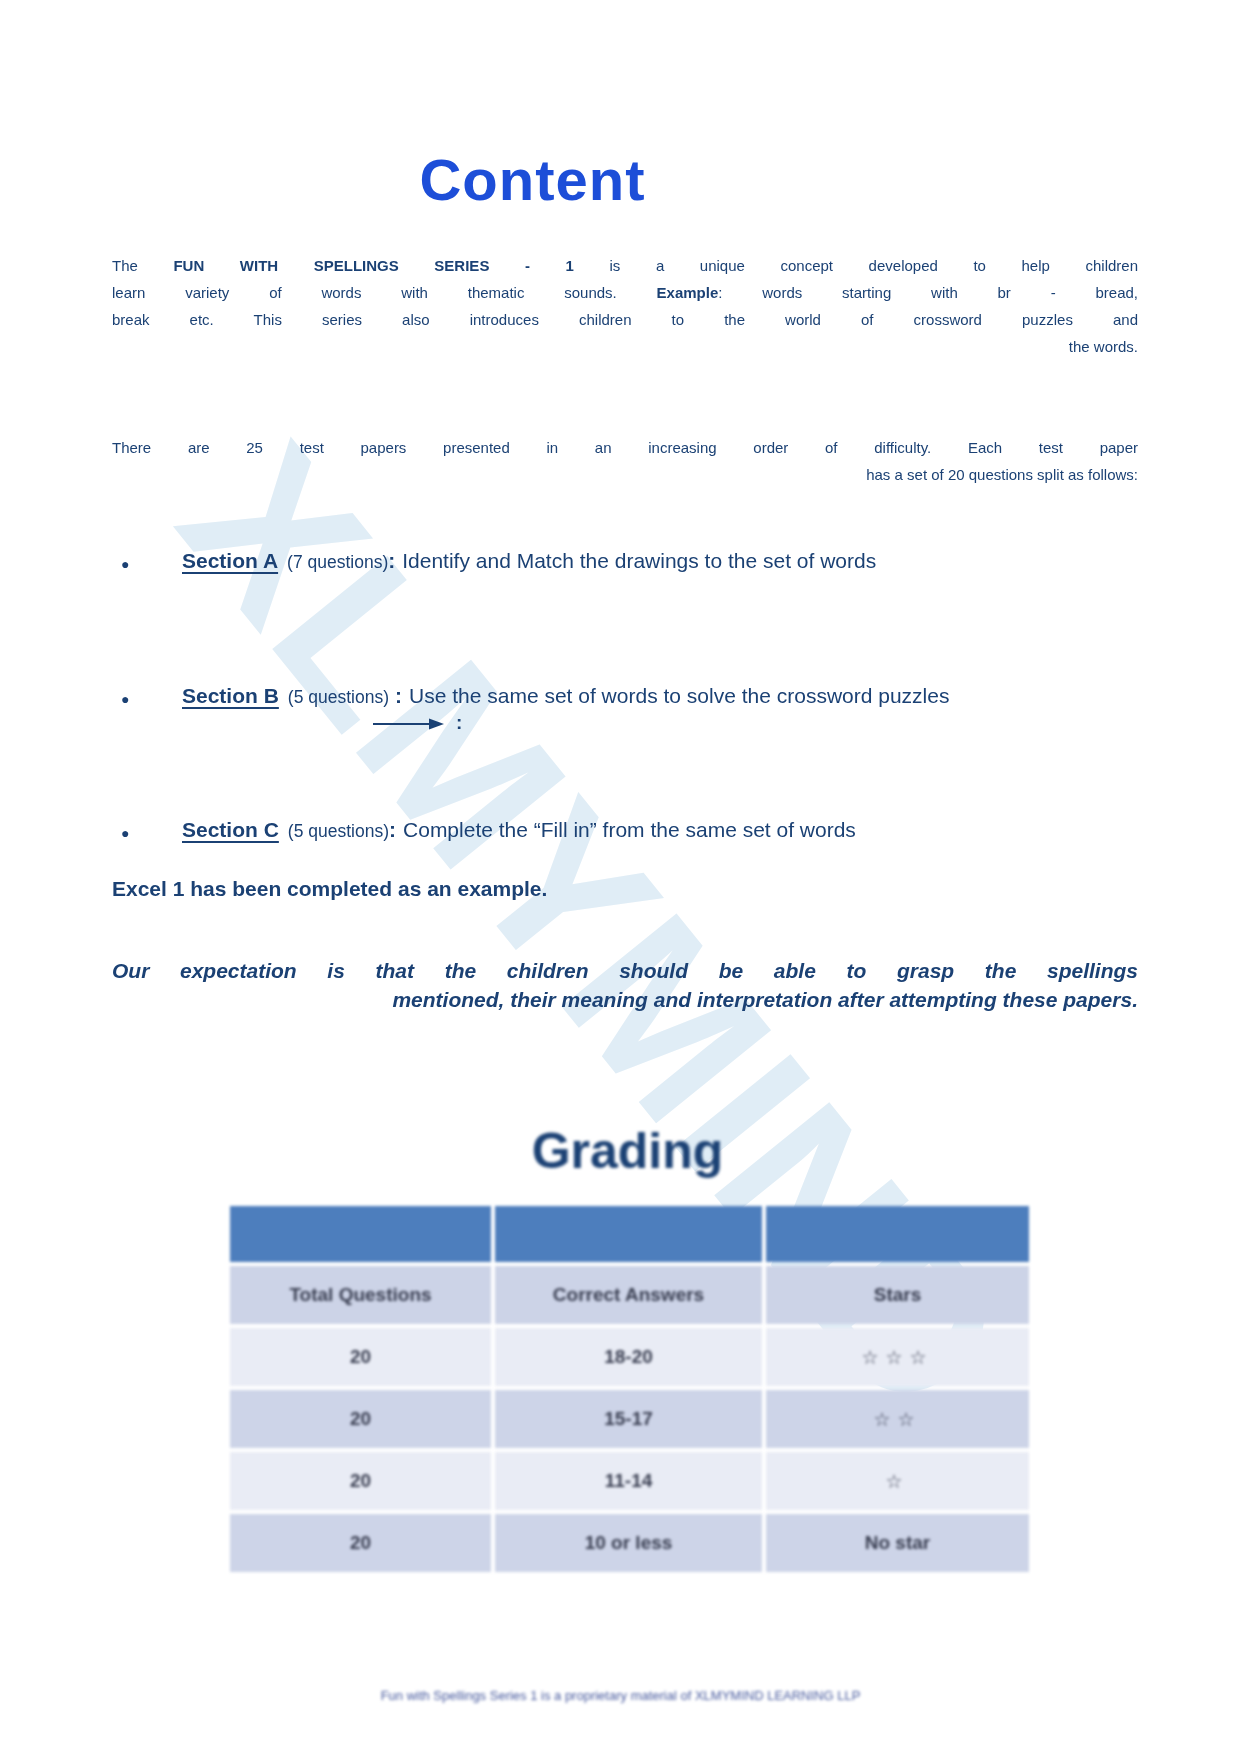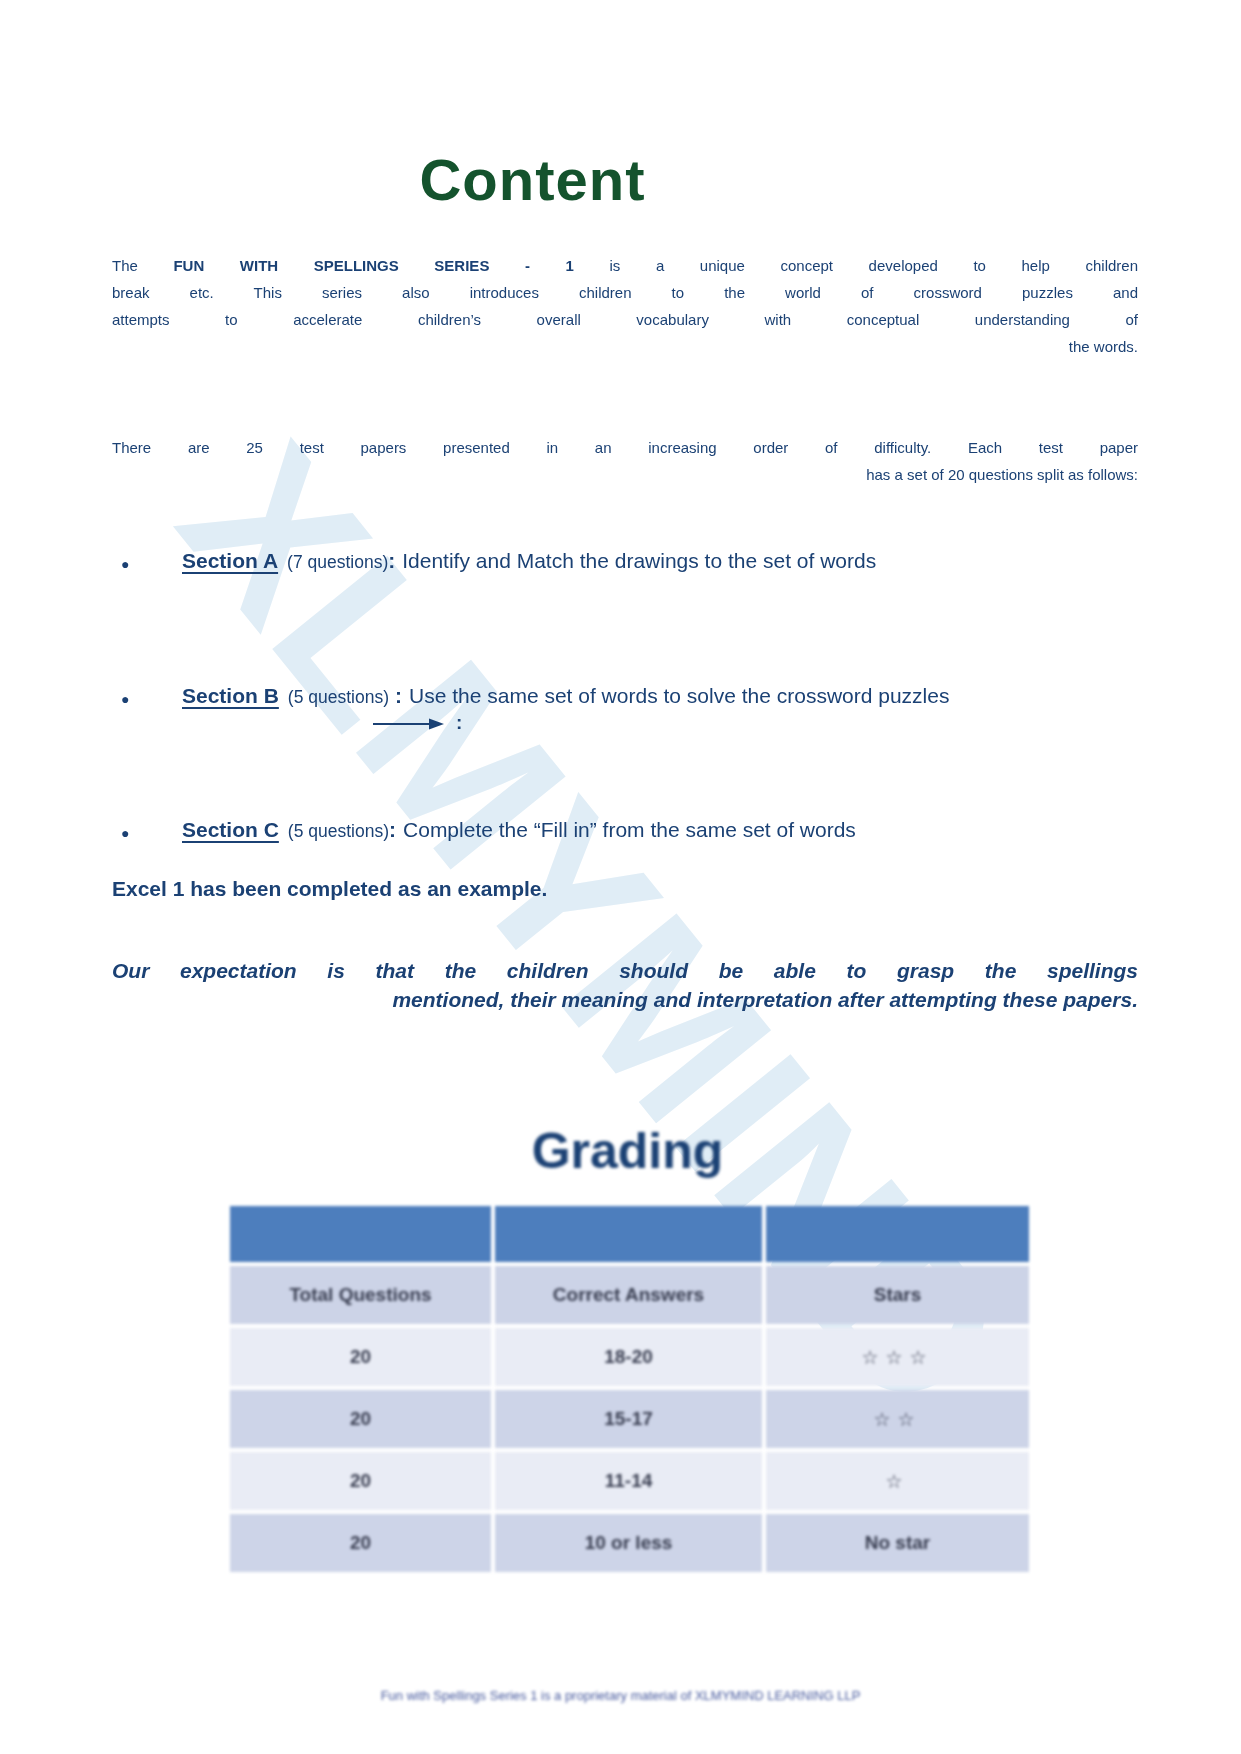--- a/index.html
+++ b/index.html
@@ -9,21 +9,21 @@
   }
   .watermark{
     position:absolute;left:595px;top:930px;z-index:0;
     transform:translate(-50%,-50%) rotate(51deg);
     font-size:215px;font-weight:bold;letter-spacing:2px;white-space:nowrap;
     color:#e0edf6;user-select:none;
   }
   .layer{position:absolute;inset:0;z-index:1;}
   .title{
     position:absolute;top:146px;left:0;width:1065px;margin:0;text-align:center;
-    font-size:58px;font-weight:bold;color:#14532d;letter-spacing:1px;
+    font-size:58px;font-weight:bold;color:#1d4ed8;letter-spacing:1px;
   }
   .para{position:absolute;left:112px;width:1026px;font-size:15px;line-height:27px;}
   .jline{text-align:justify;text-align-last:justify;}
   .lline{text-align:right;}
   .b{font-weight:bold;}
   .p1{top:252px;}
   .p2{top:434px;}
   .bullet{position:absolute;left:112px;width:1026px;font-size:21px;line-height:28px;}
   .bullet .dot{position:absolute;left:9px;top:3px;font-size:14px;}
   .bullet .btext{display:block;margin-left:70px;}
@@ -70,22 +70,22 @@
 
 <div class="page">
   <div class="watermark">XLMYMIND</div>
 
   <div class="layer">
 
     <h1 class="title">Content</h1>
 
     <div class="para p1">
       <div class="jline"><span>The </span><span class="b">FUN WITH SPELLINGS SERIES - 1</span><span> is a unique concept developed to help children</span></div>
+      <div class="jline"><span>learn variety of words with thematic sounds. </span><span class="b">Example</span><span>: words starting with br - bread,</span></div>
       <div class="jline"><span>break etc. This series also introduces children to the world of crossword puzzles and</span></div>
-      <div class="jline"><span>attempts to accelerate children’s overall vocabulary with conceptual understanding of</span></div>
       <div class="lline"><span>the words.</span></div>
     </div>
 
     <div class="para p2">
       <div class="jline">There are 25 test papers presented in an increasing order of difficulty. Each test paper</div>
       <div class="lline">has a set of 20 questions split as follows:</div>
     </div>
 
     <div class="bullet bullet-a">
       <span class="dot">●</span>

